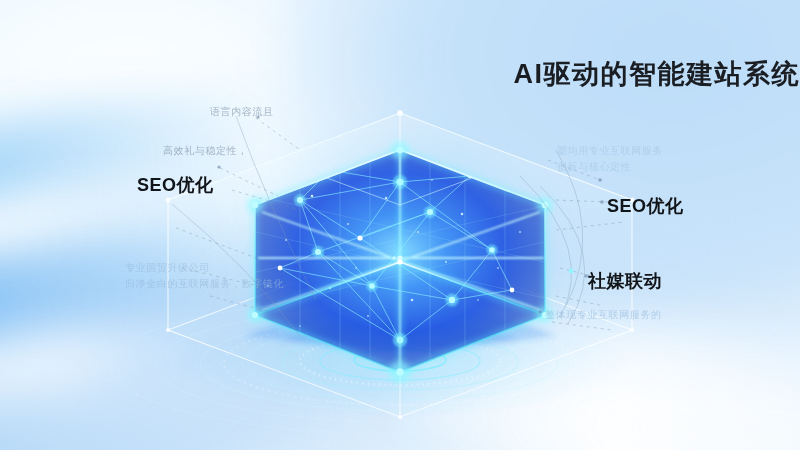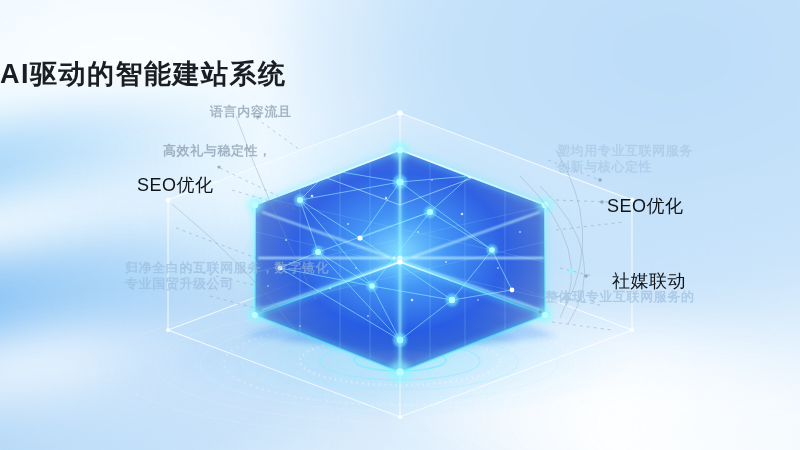--- a/index.html
+++ b/index.html
@@ -57,39 +57,39 @@
 
   
   #art{position:absolute;left:0;top:0;width:800px;height:450px;}
 
   
   .lbl{
     position:absolute;white-space:nowrap;
     font-family:"Liberation Sans","DejaVu Sans",sans-serif;
   }
   #title{
-    left:0;right:0;top:56px;text-align:left;
+    left:0;right:0;top:56px;text-align:right;
     font-size:27px;font-weight:700;color:#1a1d22;letter-spacing:1.5px;
   }
-  .bold-lbl{font-size:18px;font-weight:400;color:#111418;letter-spacing:.5px;}
+  .bold-lbl{font-size:18px;font-weight:700;color:#111418;letter-spacing:.5px;}
   .faint{
-    font-size:13px;font-weight:700;line-height:16px;letter-spacing:.6px;
+    font-size:10px;font-weight:400;line-height:16px;letter-spacing:.6px;
   }
   .faint.grey{color:rgba(120,140,160,.62);}
   .faint.blue{color:rgba(150,185,220,.62);}
   .faint.pale{color:rgba(160,195,225,.58);}
 
   #lbl-a{left:210px;top:104px;}
   #lbl-b{left:163px;top:143px;}
   #seo-left{left:137px;top:173px;}
   #lbl-c{left:125px;top:260px;}
   #lbl-d{left:557px;top:143px;}
   #seo-right{left:607px;top:194px;}
-  #social-right{left:612px;top:269px;}
-  #lbl-e{left:545px;top:289px;text-align:center;}
+  #social-right{left:588px;top:269px;}
+  #lbl-e{left:545px;top:307px;text-align:center;}
 </style>
 </head>
 <body>
 
 <div id="stage">
 
   <div class="bgLayer">
     <div class="tintTL"></div>
     <div class="tintTR"></div>
     <div class="swoosh sw1"></div>
@@ -374,22 +374,22 @@
 
   <div id="title" class="lbl">AI驱动的智能建站系统</div>
 
   <div id="lbl-a" class="lbl faint grey">语言内容流且</div>
 
   <div id="lbl-b" class="lbl faint grey">高效礼与稳定性，</div>
 
   <div id="seo-left" class="lbl bold-lbl">SEO优化</div>
 
   <div id="lbl-c" class="lbl faint blue">
+    <div>专业国贸升级公司</div>
     <div>归净全白的互联网服务，数字镜化</div>
-    <div>专业国贸升级公司</div>
   </div>
 
   <div id="lbl-d" class="lbl faint pale">
     <div>塑均用专业互联网服务</div>
     <div>创新与核心定性</div>
   </div>
 
   <div id="seo-right" class="lbl bold-lbl">SEO优化</div>
 
   <div id="social-right" class="lbl bold-lbl">社媒联动</div>

